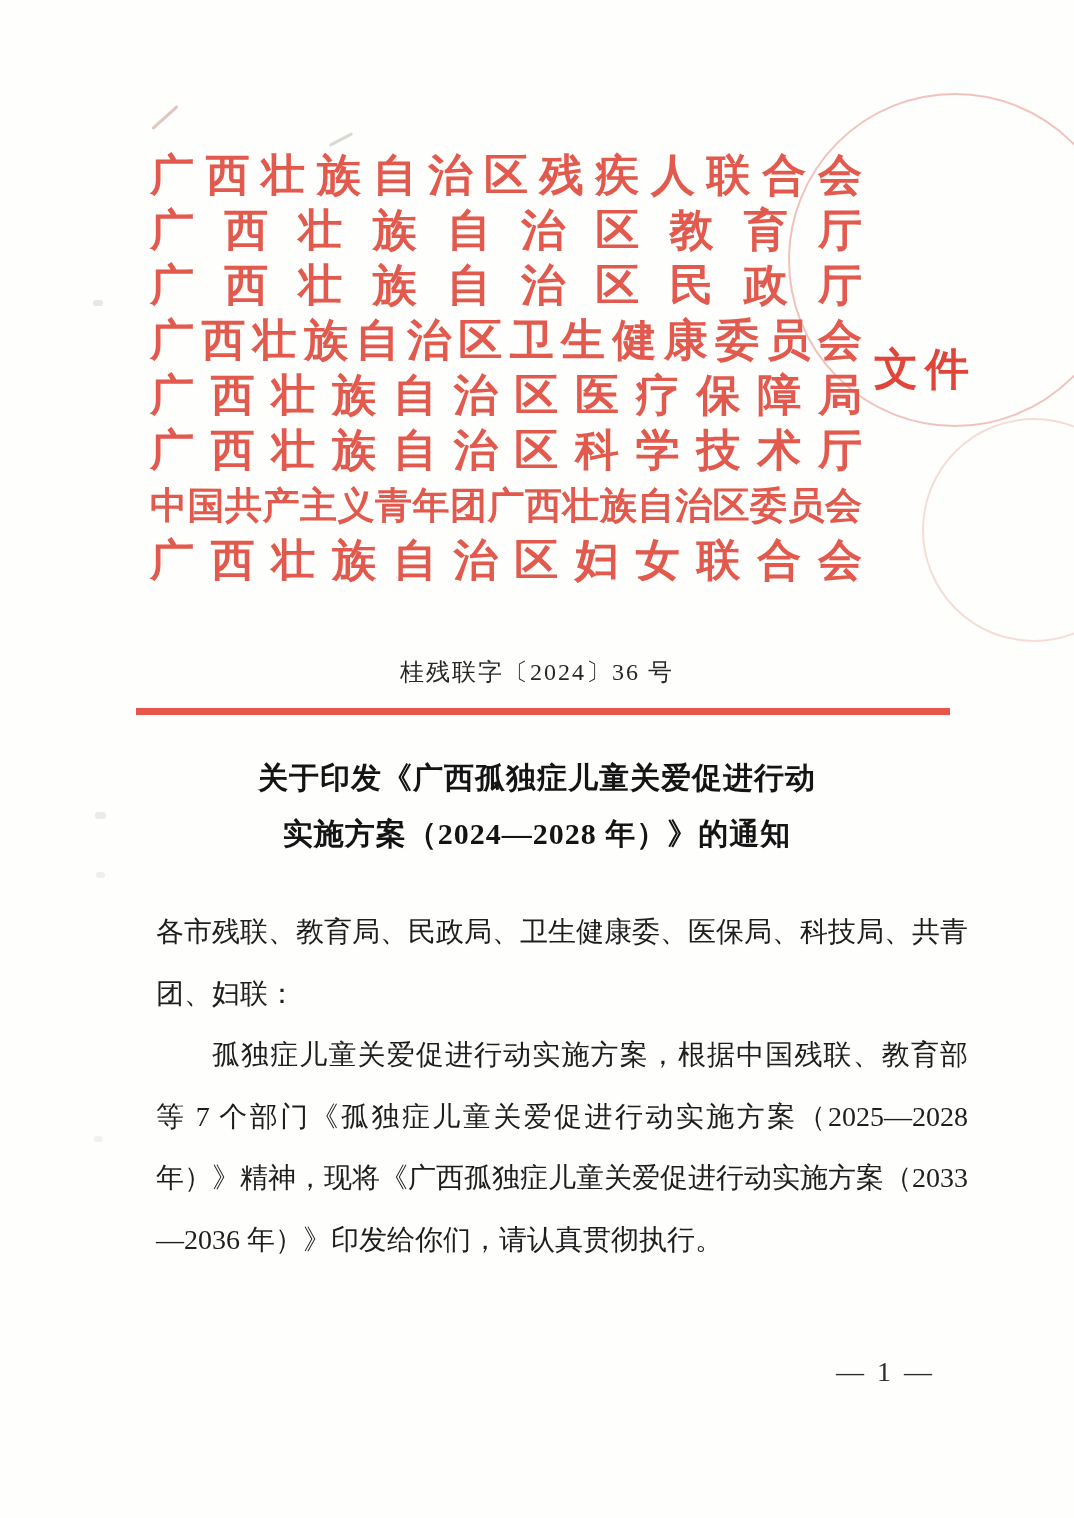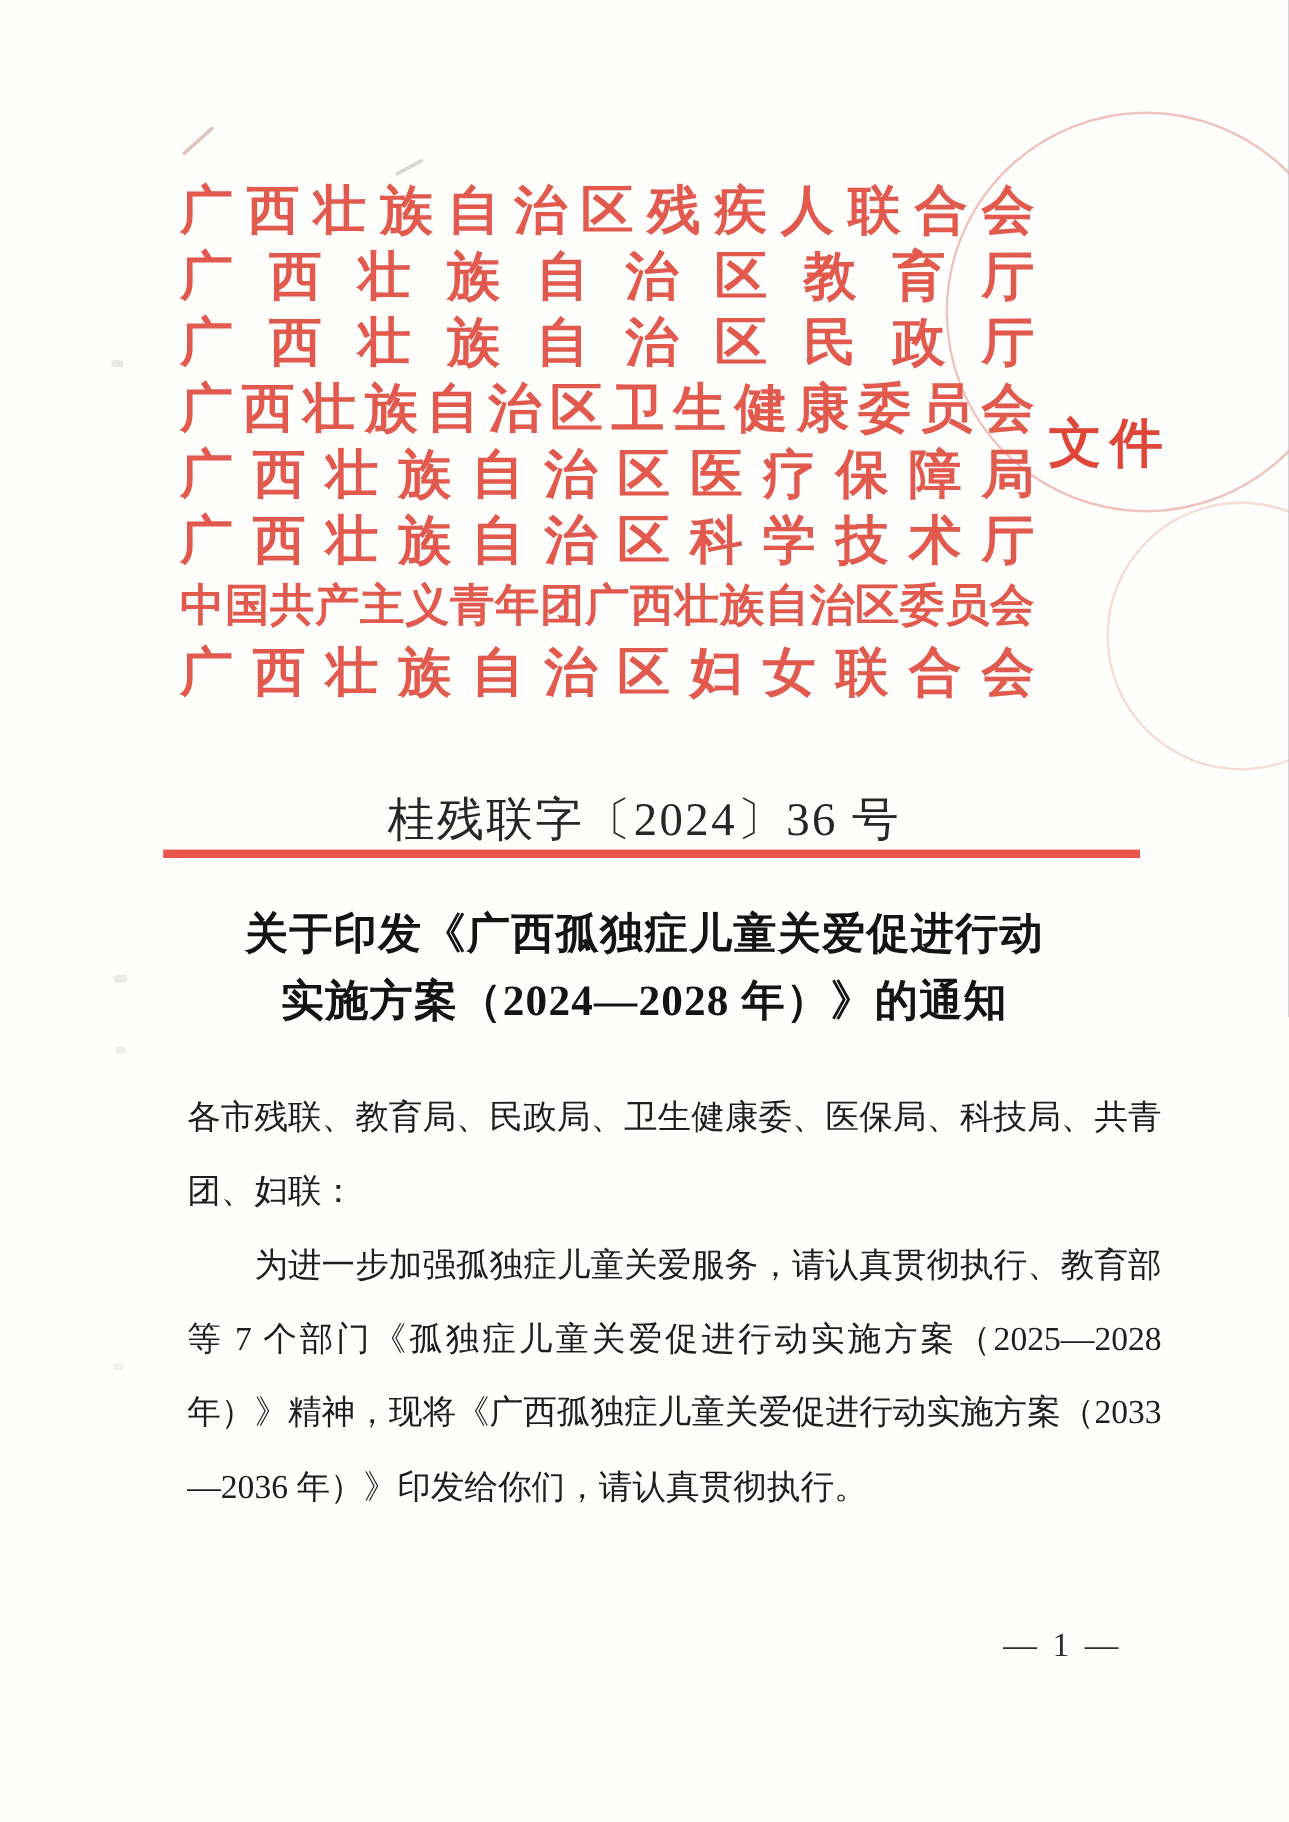--- a/index.html
+++ b/index.html
@@ -65,37 +65,37 @@
     color: #df4639;
     letter-spacing: 7px;
     font-family: "Liberation Sans", "DejaVu Sans", sans-serif;
     white-space: nowrap;
   }
 
   .doc-number {
     position: absolute;
     left: 0; top: 656px; width: 100%;
     text-align: center;
-    font-size: 39px;
+    font-size: 24px;
     color: #272727;
     letter-spacing: 2px;
   }
 
   .red-line {
     position: absolute;
     left: 136px; top: 708px;
     width: 814px; height: 7px;
     background: #e7564a;
   }
 
   .doc-title {
     position: absolute;
     left: 0; top: 750px; width: 100%;
     text-align: center;
-    font-size: 36px;
+    font-size: 30px;
     font-weight: bold;
     color: #141414;
     line-height: 56px;
     letter-spacing: 1px;
   }
 
   .body-text {
     position: absolute;
     left: 156px; top: 901px;
     width: 812px;
@@ -258,21 +258,21 @@
   <div class="red-line"></div>
 
   <div class="doc-title">
     <div>关于印发《广西孤独症儿童关爱促进行动</div>
     <div>实施方案（2024—2028 年）》的通知</div>
   </div>
 
   <div class="body-text">
     <div class="line just">各市残联、教育局、民政局、卫生健康委、医保局、科技局、共青</div>
     <div class="line">团、妇联：</div>
-    <div class="line just indent">为进一步加强孤独症儿童关爱服务，请认真贯彻执行、教育部</div>
+    <div class="line just indent">孤独症儿童关爱促进行动实施方案，根据中国残联、教育部</div>
     <div class="line just">等 7 个部门《孤独症儿童关爱促进行动实施方案（2025—2028</div>
     <div class="line just">年）》精神，现将《广西孤独症儿童关爱促进行动实施方案（2033</div>
     <div class="line">—2036 年）》印发给你们，请认真贯彻执行。</div>
   </div>
 
   <div class="page-number">— 1 —</div>
 
 </div>
 
 </body></html>

